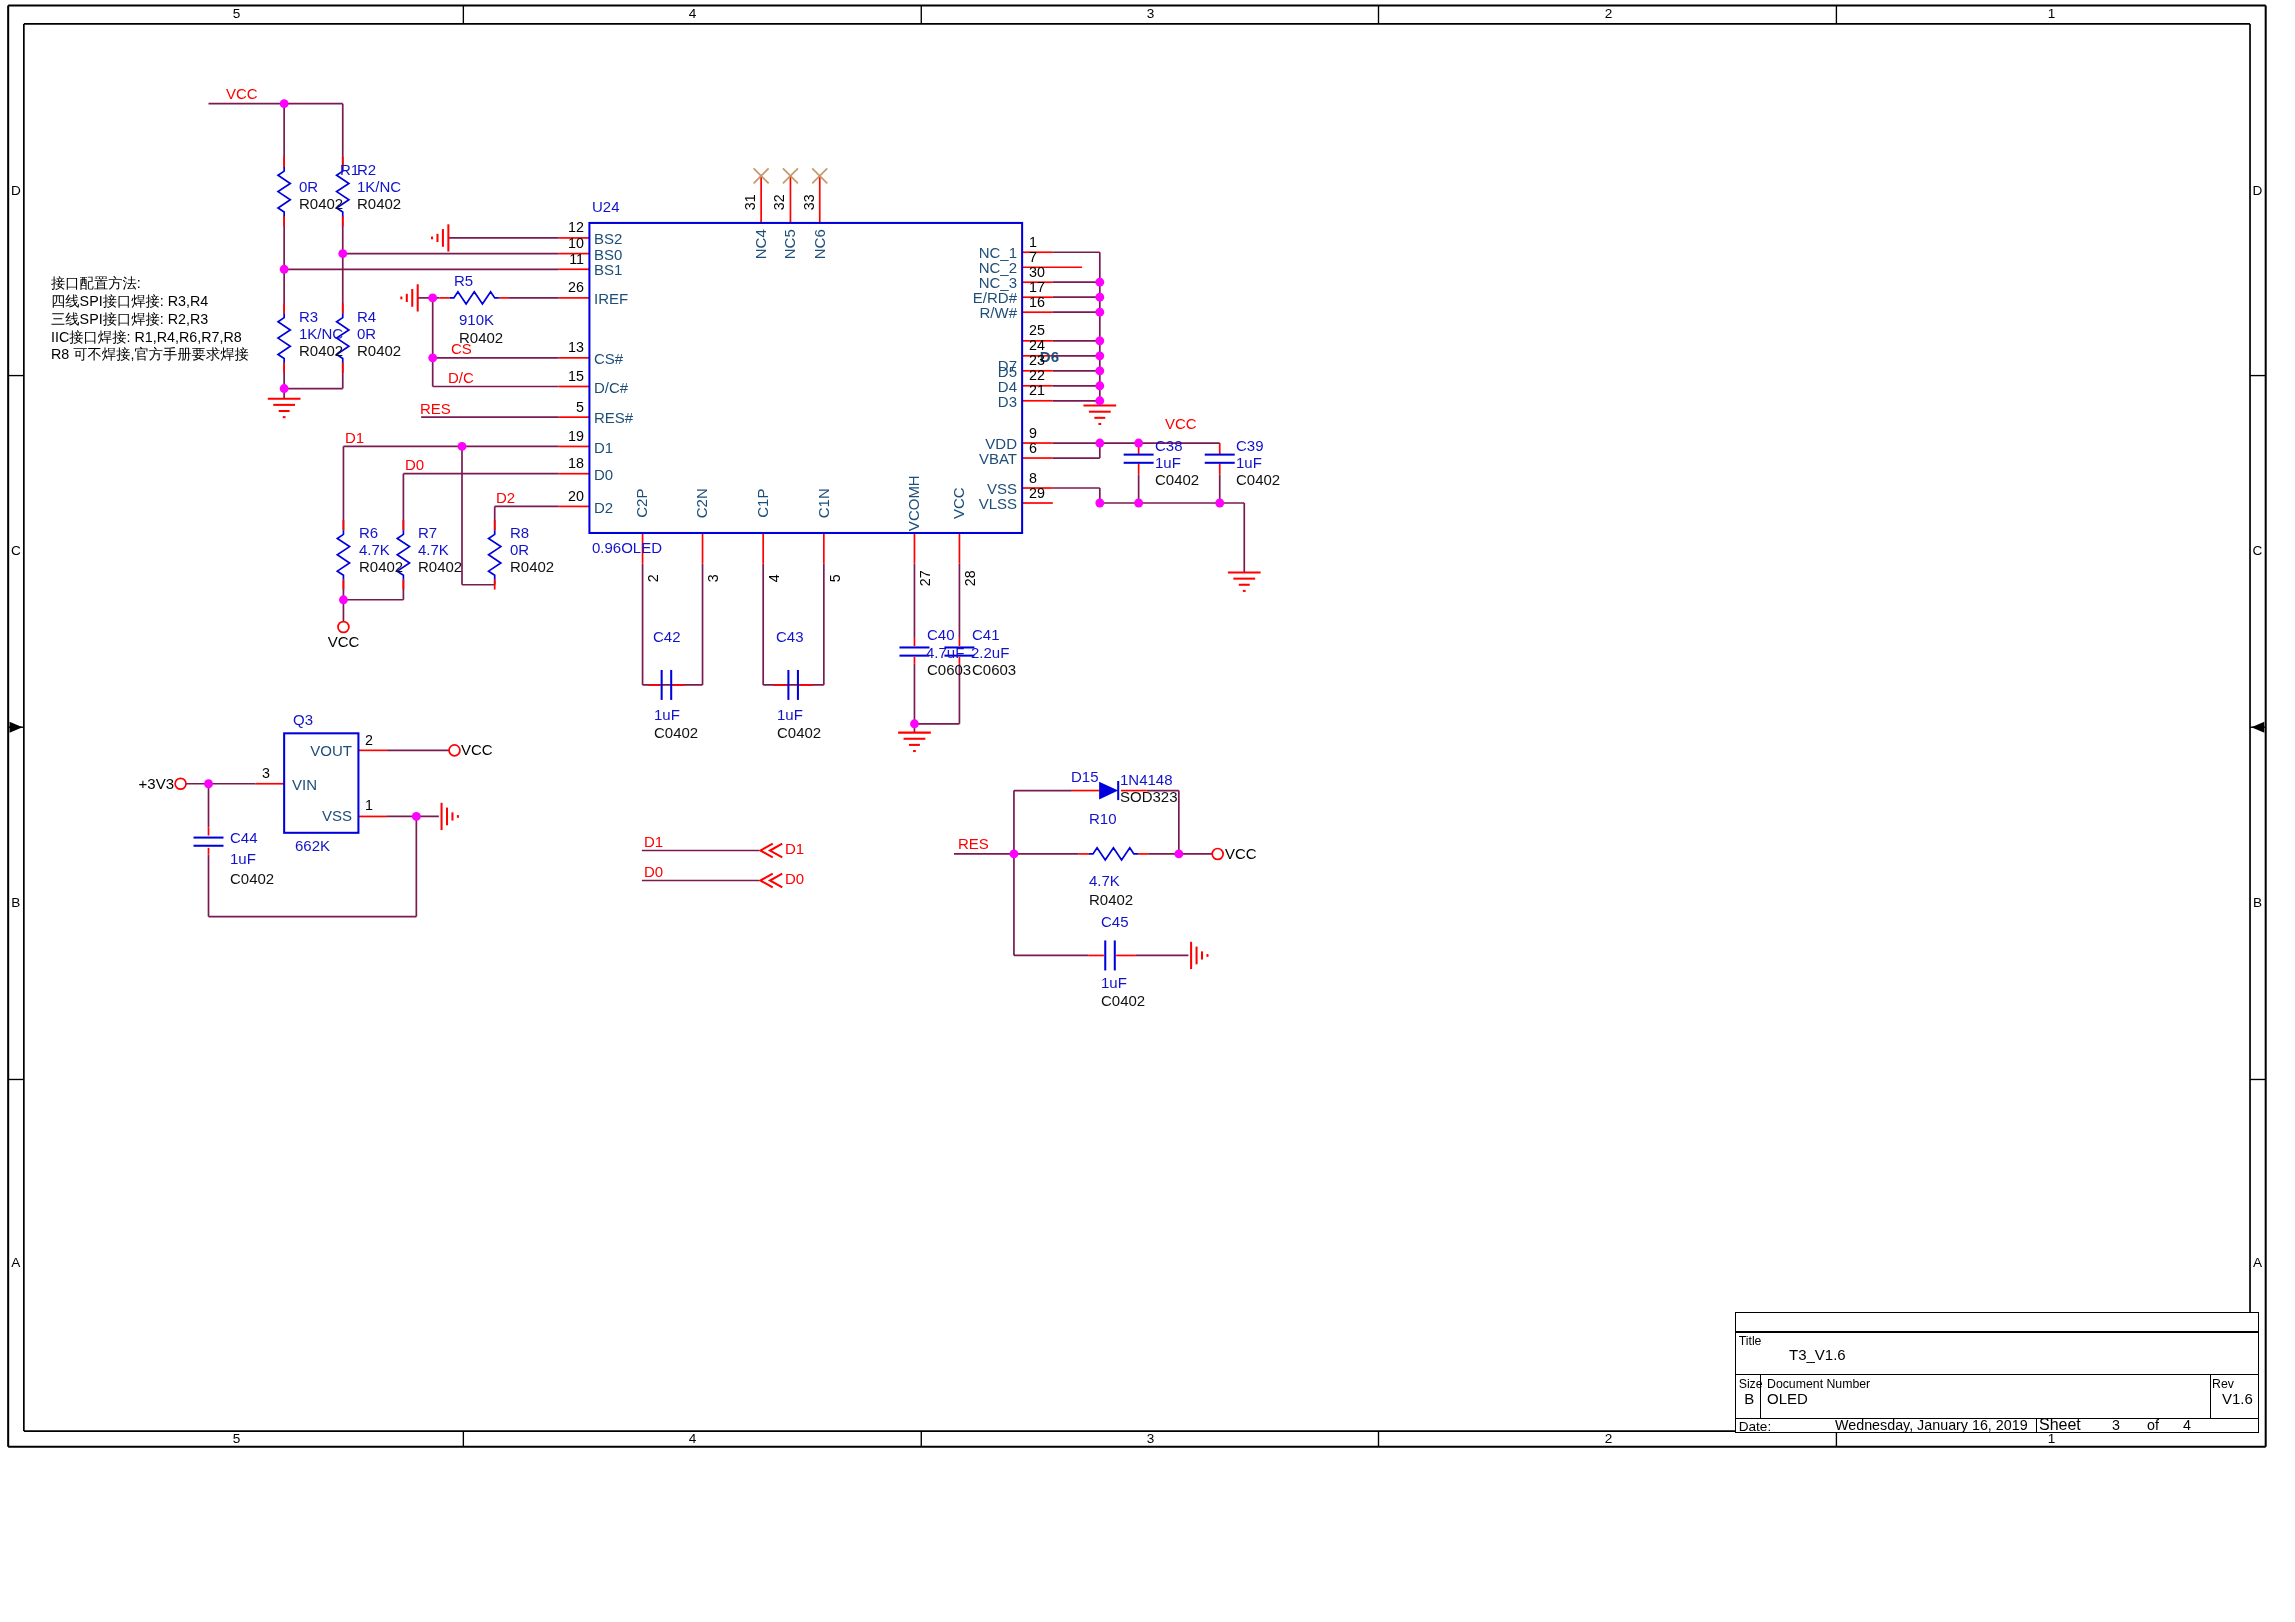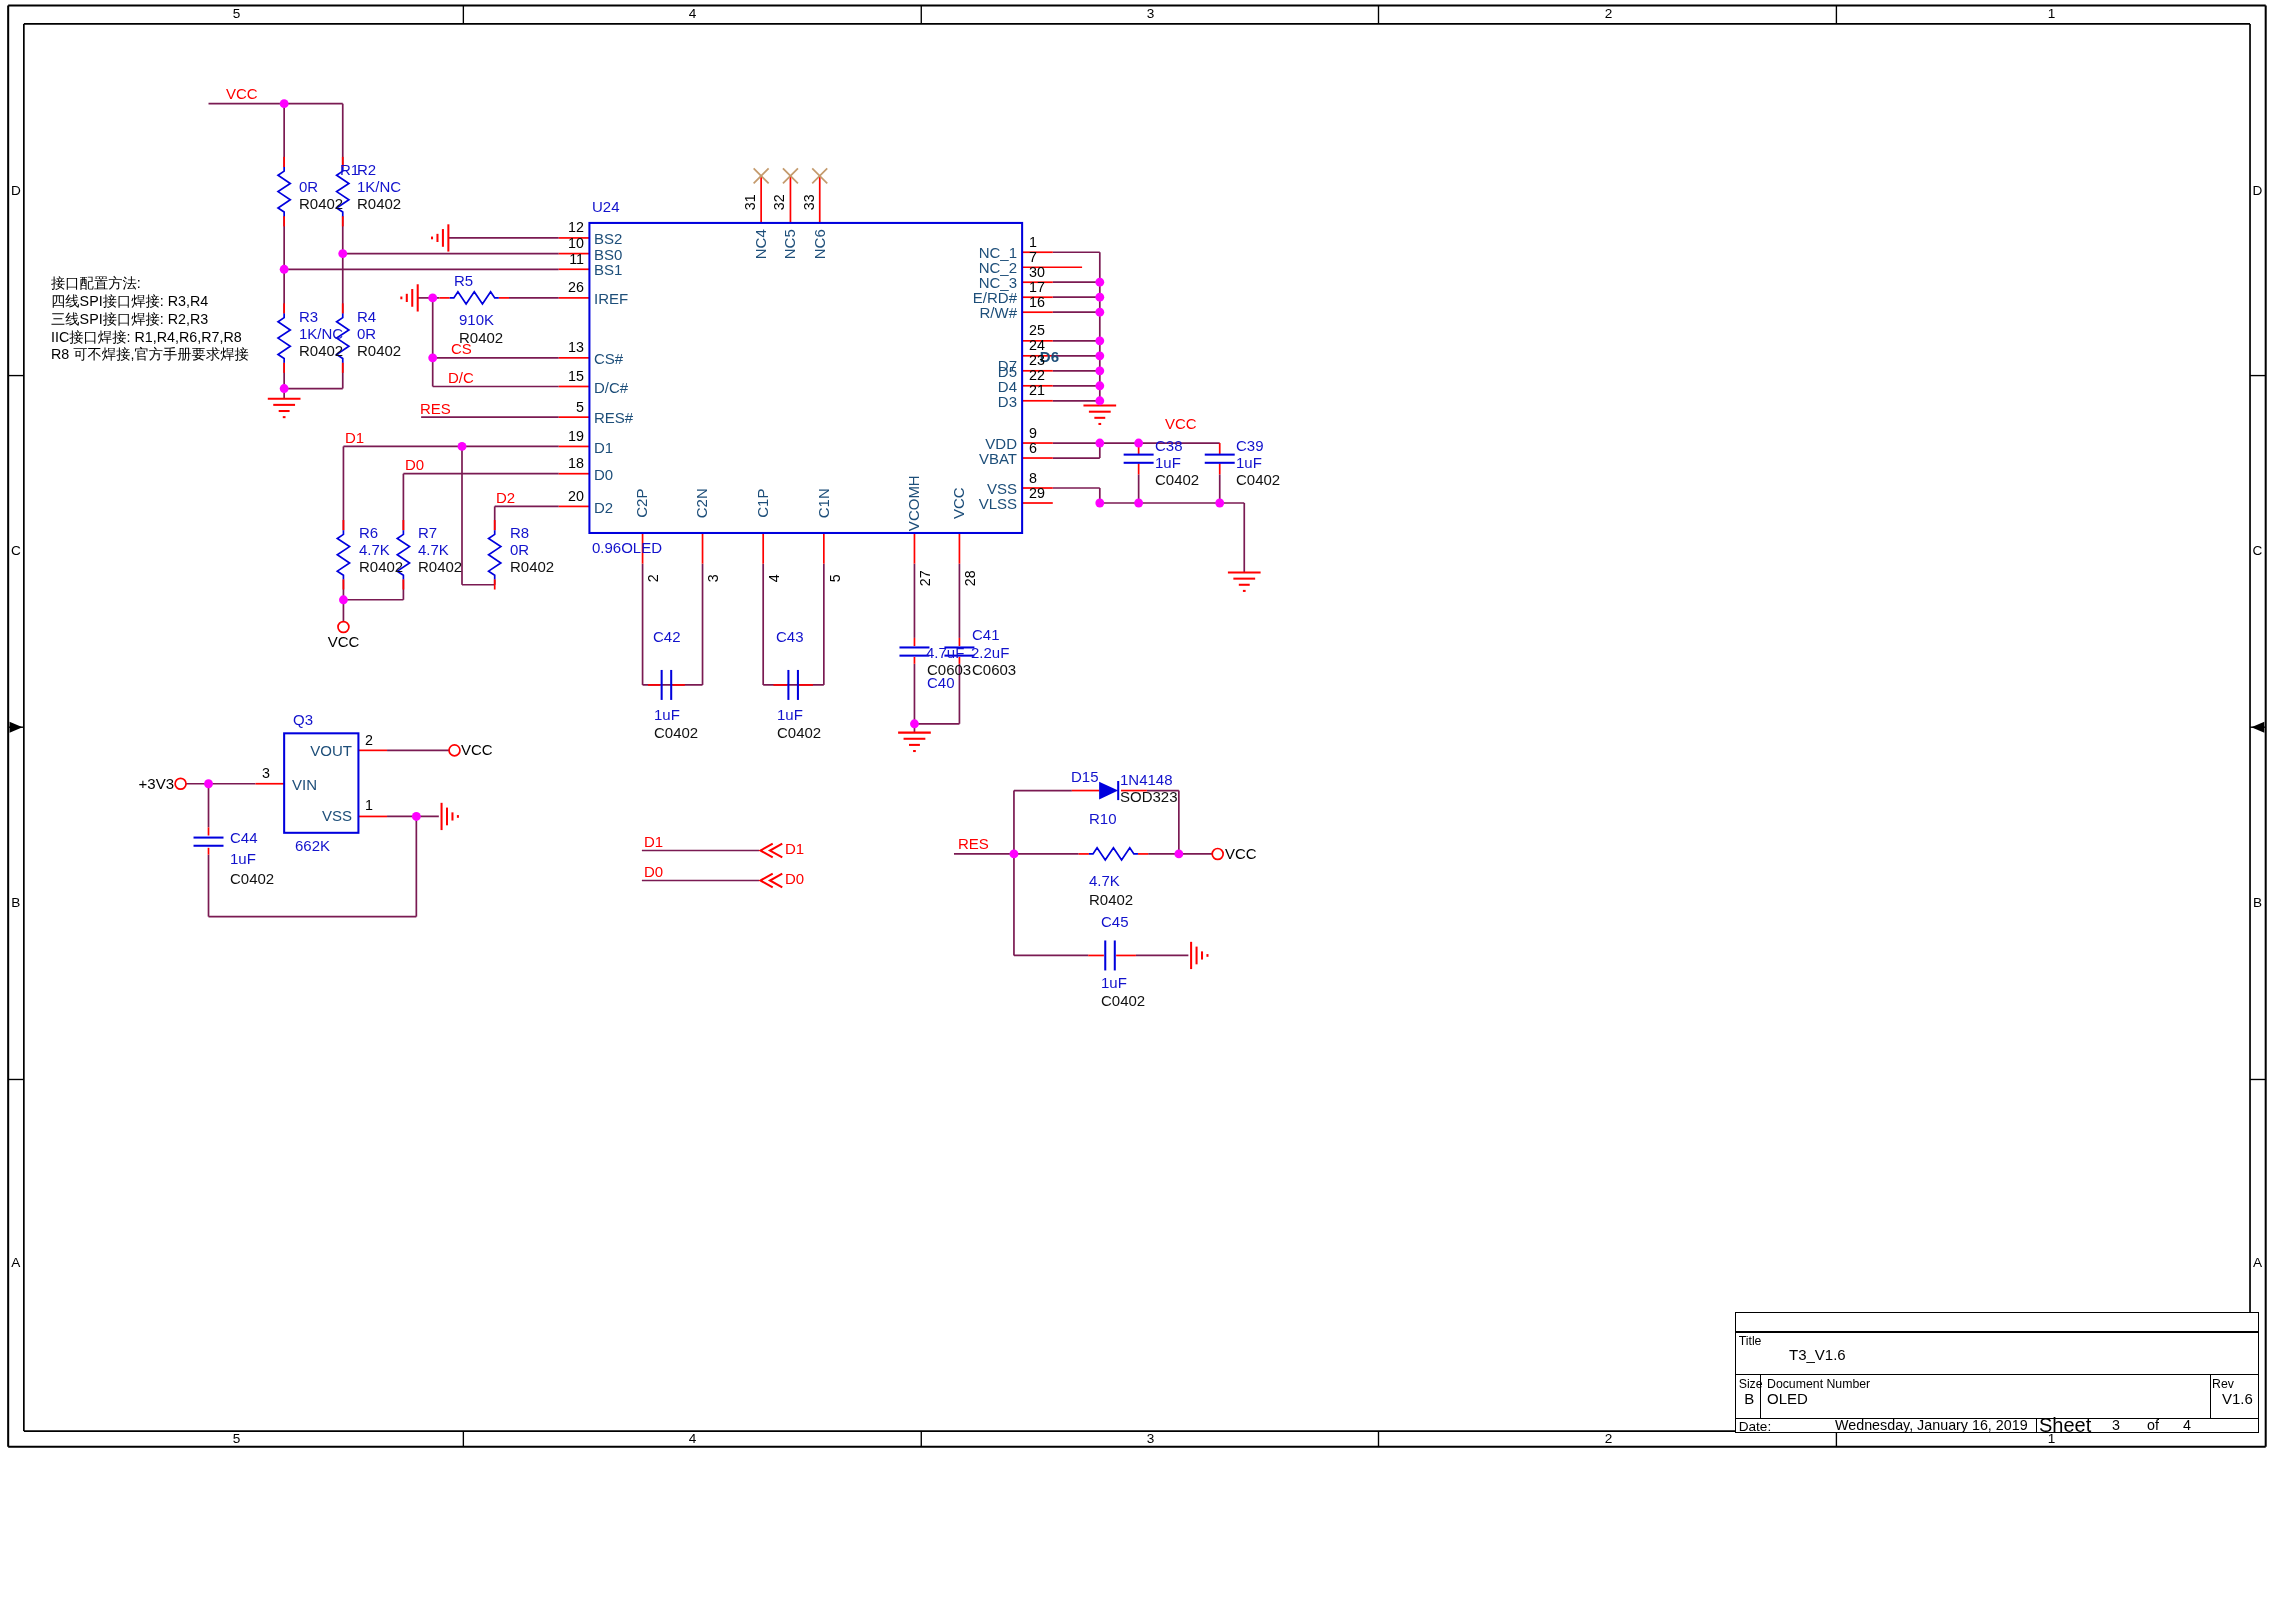--- a/index.html
+++ b/index.html
@@ -421,21 +421,21 @@
       <div class="t fp" style="left: 510px; top: 559px;">R0402</div>
       <div class="t part" style="left: 1089px; top: 811px;">R10</div>
       <div class="t part" style="left: 1089px; top: 873px;">4.7K</div>
       <div class="t fp" style="left: 1089px; top: 892px;">R0402</div>
       <div class="t part" style="left: 1155px; top: 438px;">C38</div>
       <div class="t part" style="left: 1155px; top: 455px;">1uF</div>
       <div class="t fp" style="left: 1155px; top: 472px;">C0402</div>
       <div class="t part" style="left: 1236px; top: 438px;">C39</div>
       <div class="t part" style="left: 1236px; top: 455px;">1uF</div>
       <div class="t fp" style="left: 1236px; top: 472px;">C0402</div>
-      <div class="t part" style="left: 927px; top: 627px; margin-top: 48px;">C40</div>
+      <div class="t part" style="left: 927px; top: 627px;">C40</div>
       <div class="t part" style="left: 926px; top: 645px;">4.7uF</div>
       <div class="t fp" style="left: 927px; top: 662px;">C0603</div>
       <div class="t part" style="left: 972px; top: 627px;">C41</div>
       <div class="t part" style="left: 971px; top: 645px;">2.2uF</div>
       <div class="t fp" style="left: 972px; top: 662px;">C0603</div>
       <div class="t part" style="left: 653px; top: 629px;">C42</div>
       <div class="t part" style="left: 654px; top: 707px;">1uF</div>
       <div class="t fp" style="left: 654px; top: 725px;">C0402</div>
       <div class="t part" style="left: 776px; top: 629px;">C43</div>
       <div class="t part" style="left: 777px; top: 707px;">1uF</div>
@@ -486,19 +486,19 @@
     <div class="t small" style="left:2.7px;top:20.4px;">Title</div>
     <div class="t" style="left:41px;top:34px;margin-left:12px;">T3_V1.6</div>
     <div class="t small" style="left:2.7px;top:63px;">Size</div>
     <div class="t" style="left:8.2px;top:78px;">B</div>
     <div class="t small" style="left:31px;top:63px;">Document Number</div>
     <div class="t" style="left:31px;top:78px;">OLED</div>
     <div class="t small" style="left:476px;top:63px;">Rev</div>
     <div class="t" style="left:486px;top:78px;">V1.6</div>
     <div class="t b20" style="left:2.7px;top:106px;">Date:</div>
     <div class="t" style="left:99px;top:104px;font-size:14.3px;">Wednesday, January 16, 2019</div>
-    <div class="t" style="left:303px;top:104px;font-size:20px;">Sheet</div>
+    <div class="t" style="left:303px;top:104px;font-size:16px;">Sheet</div>
     <div class="t" style="left:376px;top:104px;font-size:14.3px;">3</div>
     <div class="t" style="left:411px;top:104px;font-size:14.3px;">of</div>
     <div class="t" style="left:447px;top:104px;font-size:14.3px;">4</div>
   </div>
 </div>
 
 
 </body></html>

